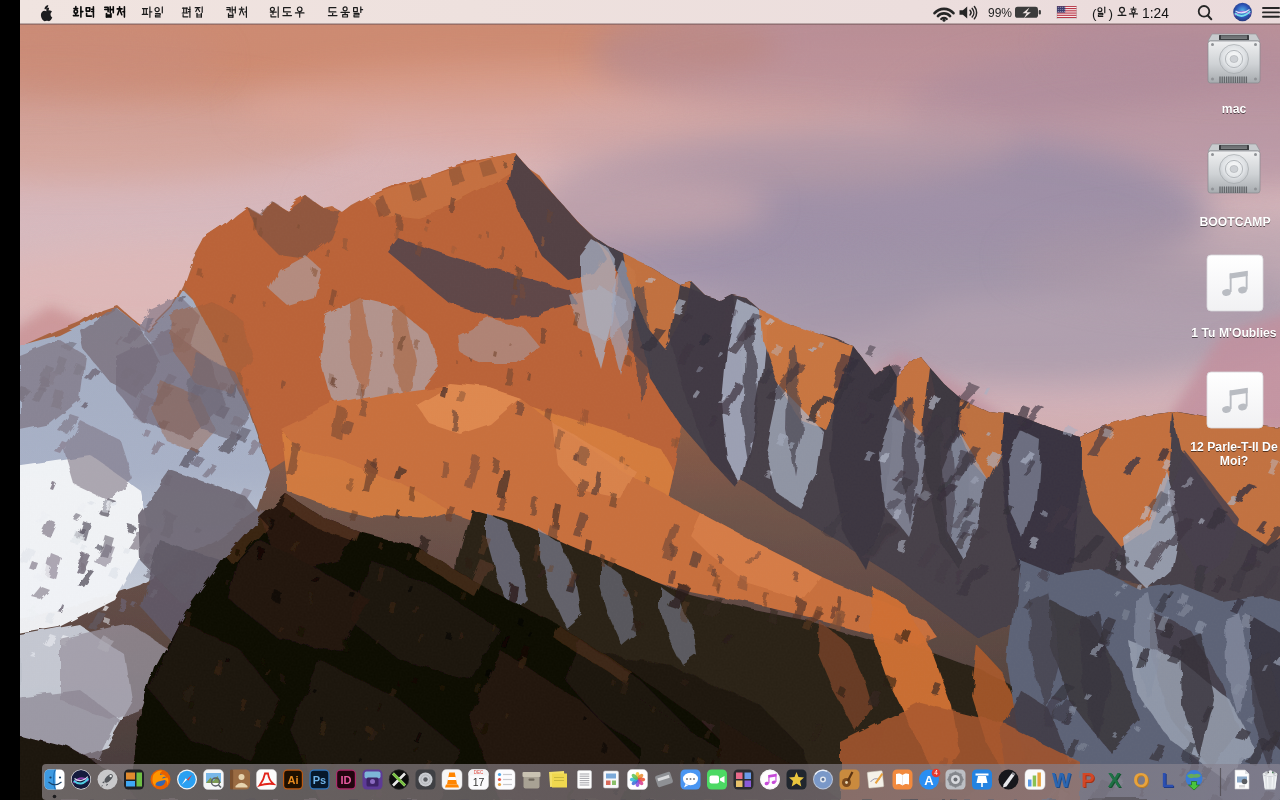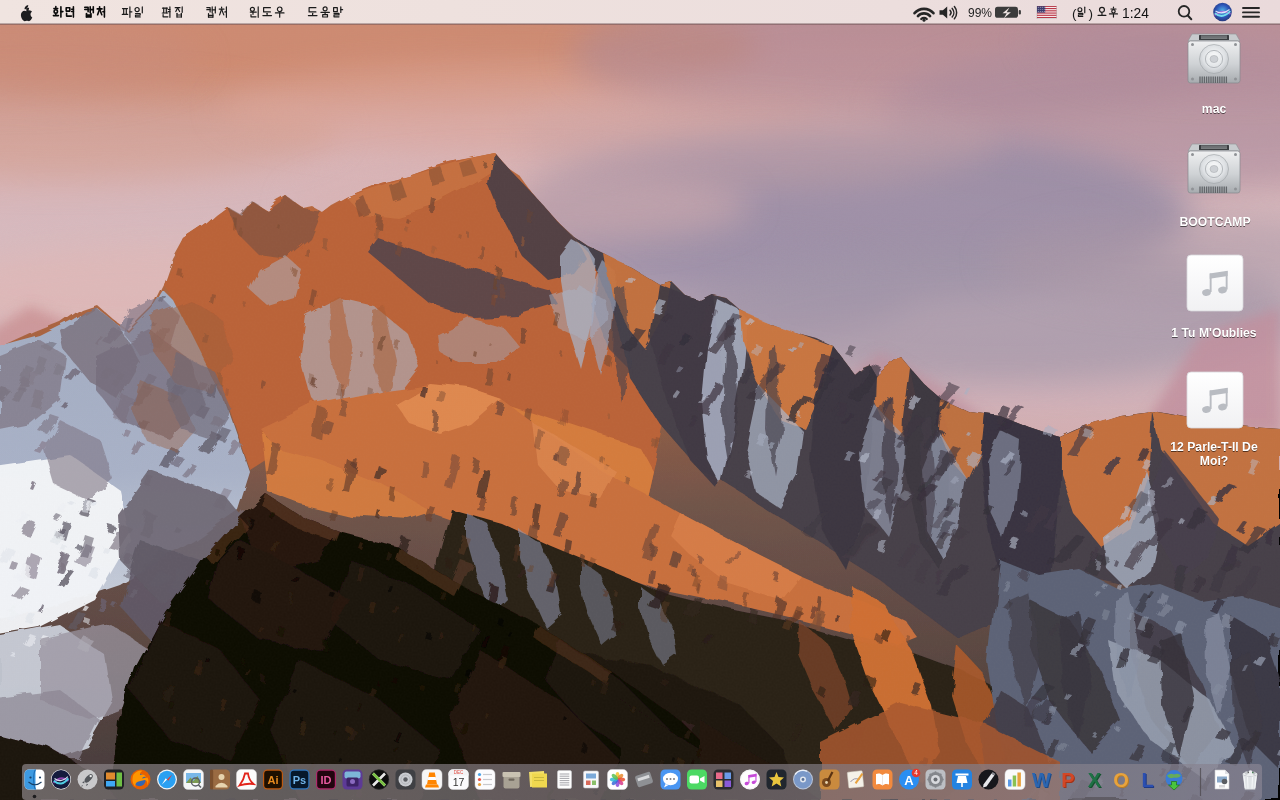--- a/index.html
+++ b/index.html
@@ -1,15 +1,15 @@
 <!DOCTYPE html>
 <html><head><meta charset="utf-8">
 <style>
 html,body{margin:0;padding:0;width:1280px;height:800px;overflow:hidden;background:#000;}
-#screen{position:absolute;inset:0;width:1235px;height:800px;font-family:"Liberation Sans",sans-serif;}
+#screen{position:absolute;inset:0;width:1235px;height:800px;font-family:"Liberation Sans",sans-serif;margin-left:20px;}
 #wp{position:absolute;left:0;top:0;}
 </style></head>
 <body>
 <div id="screen">
 <svg id="wp" width="1280" height="800" viewBox="0 0 1280 800">
       <defs>
 <linearGradient id="sky" x1="0" y1="0" x2="0" y2="1">
  <stop offset="0" stop-color="#c48f90"></stop>
  <stop offset=".14" stop-color="#d0a0a0"></stop>
  <stop offset=".34" stop-color="#d9b5b8"></stop>

